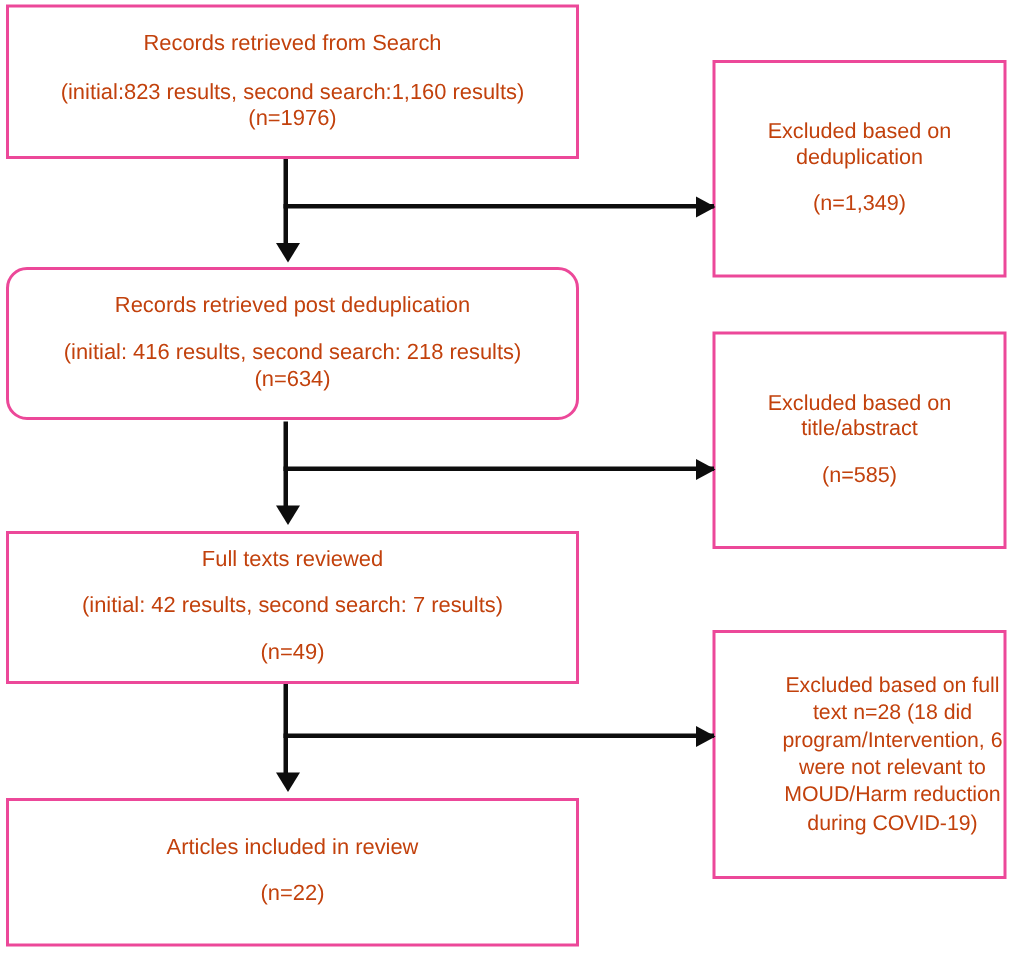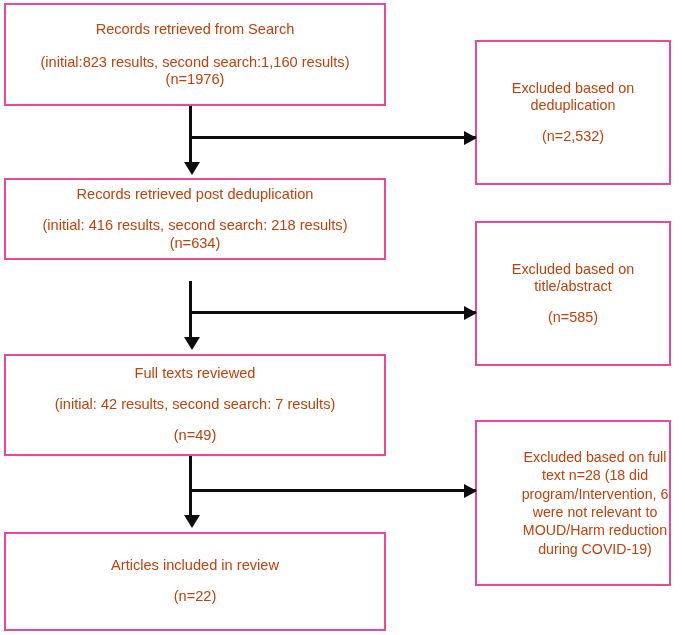--- a/index.html
+++ b/index.html
@@ -40,21 +40,21 @@
   .flow-box .line.spacer-before {
     margin-top: 0.95em;
   }
   
   .box-main {
     left: 4px;
     width: 382px;
     font-size: 14.6px;
   }
   #box-records-retrieved { top: 3px;   height: 103px; }
-  #box-post-dedup        { top: 178px; height: 82px; }
+  #box-post-dedup        { top: 178px; height: 102px; border-radius: 14px; }
   #box-full-texts        { top: 354px; height: 102px; text-align: center; }
   #box-included          { top: 532px; height: 99px;  }
 
   #box-records-retrieved .line.l1 { padding-bottom: 2px; }
 
   
   .box-side {
     left: 475px;
     width: 196px;
     font-size: 14.4px;
@@ -115,21 +115,21 @@
 
   <div class="flow-box box-main" id="box-records-retrieved">
     <span class="line l1">Records retrieved from Search</span>
     <span class="line spacer-before">(initial:823 results, second search:1,160 results)</span>
     <span class="line">(n=1976)</span>
   </div>
 
   <div class="flow-box box-side" id="box-excl-dedup">
     <span class="line">Excluded based on</span>
     <span class="line">deduplication</span>
-    <span class="line spacer-before">(n=2,532)</span>
+    <span class="line spacer-before">(n=1,349)</span>
   </div>
 
   <div class="conn conn-v" id="stem-1"></div>
   <div class="conn conn-h" id="branch-1"></div>
   <div class="arrow-down" id="arrowdown-1"></div>
   <div class="arrow-right" id="arrowright-1"></div>
 
   <div class="flow-box box-main" id="box-post-dedup">
     <span class="line">Records retrieved post deduplication</span>
     <span class="line spacer-before">(initial: 416 results, second search: 218 results)</span>

